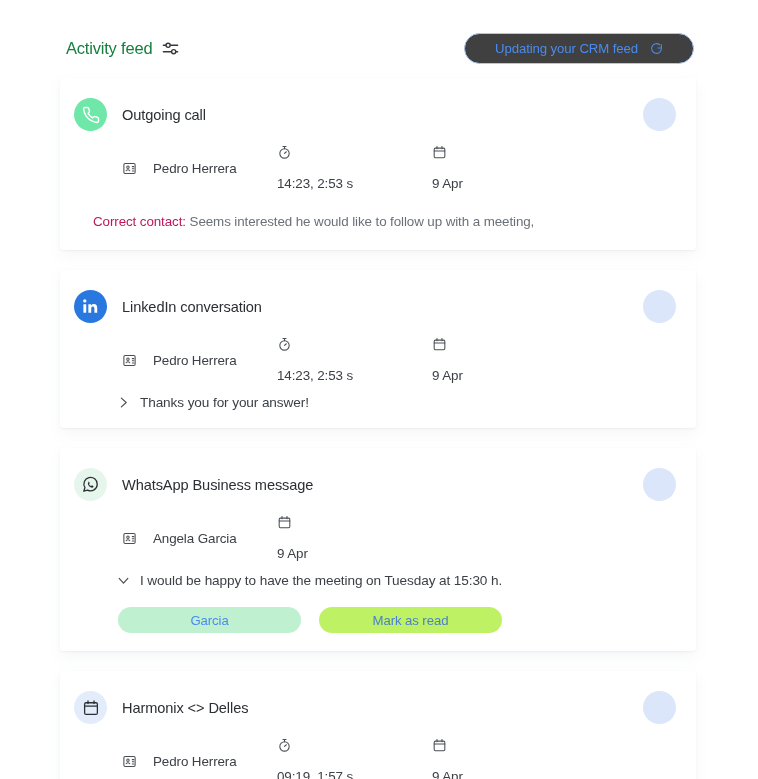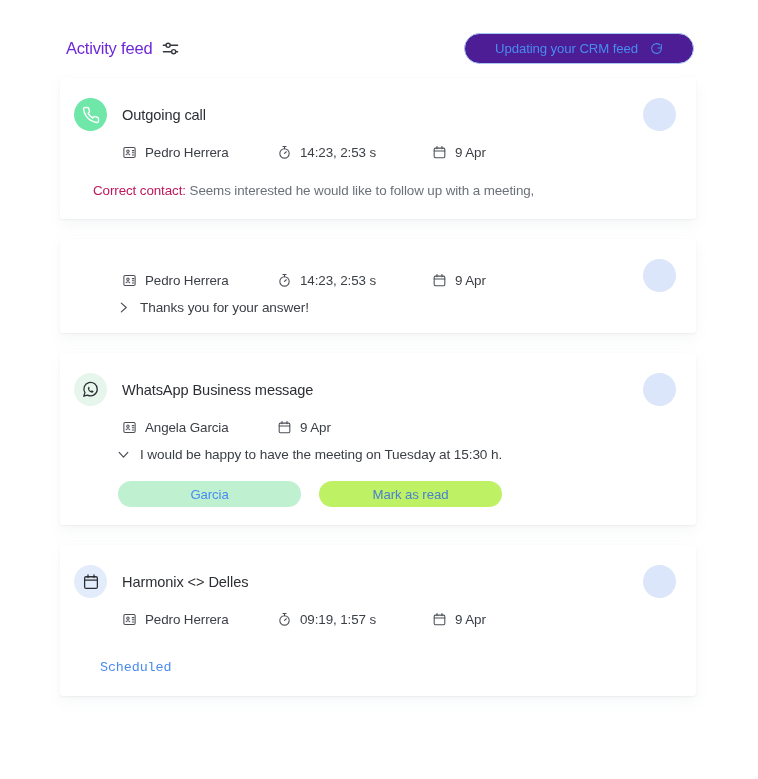--- a/index.html
+++ b/index.html
@@ -33,21 +33,21 @@
   }
 
   .title-wrap {
     display: flex;
     align-items: center;
     gap: 9px;
   }
 
   .page-title {
     font-size: 16.5px;
-    color: #6d28d9;
+    color: #15803d;
     letter-spacing: -0.2px;
     white-space: nowrap;
   }
 
   .sliders-icon {
     display: block;
     width: 19px;
     height: 19px;
     color: #35383d;
     flex: none;
@@ -55,21 +55,21 @@
 
   .crm-pill {
     display: flex;
     align-items: center;
     justify-content: center;
     gap: 12px;
     width: 230px;
     height: 31px;
     border: 1.2px solid #a9c8f5;
     border-radius: 16px;
-    background: #4c1d95;
+    background: #404040;
     cursor: pointer;
   }
 
   .crm-pill-label {
     font-size: 13.2px;
     color: #4a8bf0;
     letter-spacing: -0.1px;
     white-space: nowrap;
   }
 
@@ -141,23 +141,23 @@
 
   .meta-row {
     display: flex;
     align-items: center;
     padding-left: 62px;
     margin-top: 14px;
   }
 
   .meta-item {
     display: flex;
-    gap: 8px;
-  }
-  .meta-item + .meta-item { margin-left: 0; }
+    gap: 16px;
+  }
+  .meta-item + .meta-item { margin-left: 0; flex-direction: column; }
 
   .meta-item.m-contact  { width: 155px; }
   .meta-item.m-duration { width: 155px; }
 
   .meta-icon {
     display: block;
     width: 15px;
     height: 15px;
     color: #4b4f55;
     flex: none;
@@ -321,20 +321,30 @@
       <div class="note-row">
         <span class="note-label">Correct contact:</span>
         <span class="note-body">Seems interested he would like to follow up with a meeting,</span>
       </div>
       <div class="sp-gap-sm"></div>
     </div>
 
     <div class="card">
       <div class="avatar-dot"></div>
 
+      <div class="card-row-title">
+        <span class="badge badge-linkedin">
+          <svg width="19" height="19" viewBox="0 0 24 24" fill="#ffffff">
+            <rect x="3" y="9" width="3.6" height="11" rx="0.6"></rect>
+            <circle cx="4.8" cy="5" r="2.1"></circle>
+            <path d="M9.3 9h3.4v1.6c.6-1.1 1.9-1.9 3.6-1.9 2.8 0 4.2 1.7 4.2 4.9V20h-3.6v-5.6c0-1.6-.6-2.5-2-2.5-1.3 0-2 .9-2 2.5V20H9.3z"></path>
+          </svg>
+        </span>
+        <span class="card-title">LinkedIn conversation</span>
+      </div>
 
       <div class="meta-row">
         <span class="meta-item m-contact">
           <svg class="meta-icon" viewBox="0 0 24 24" fill="none" stroke="currentColor" stroke-width="1.7">
             <rect x="3" y="4" width="18" height="16" rx="2"></rect>
             <circle cx="9.5" cy="10" r="1.9"></circle>
             <path d="M6.2 16.3c.6-1.6 1.9-2.4 3.3-2.4s2.7.8 3.3 2.4"></path>
             <line x1="16.5" y1="9" x2="19" y2="9" stroke-linecap="round"></line>
             <line x1="16.5" y1="12.5" x2="19" y2="12.5" stroke-linecap="round"></line>
             <line x1="16.5" y1="16" x2="19" y2="16" stroke-linecap="round"></line>

